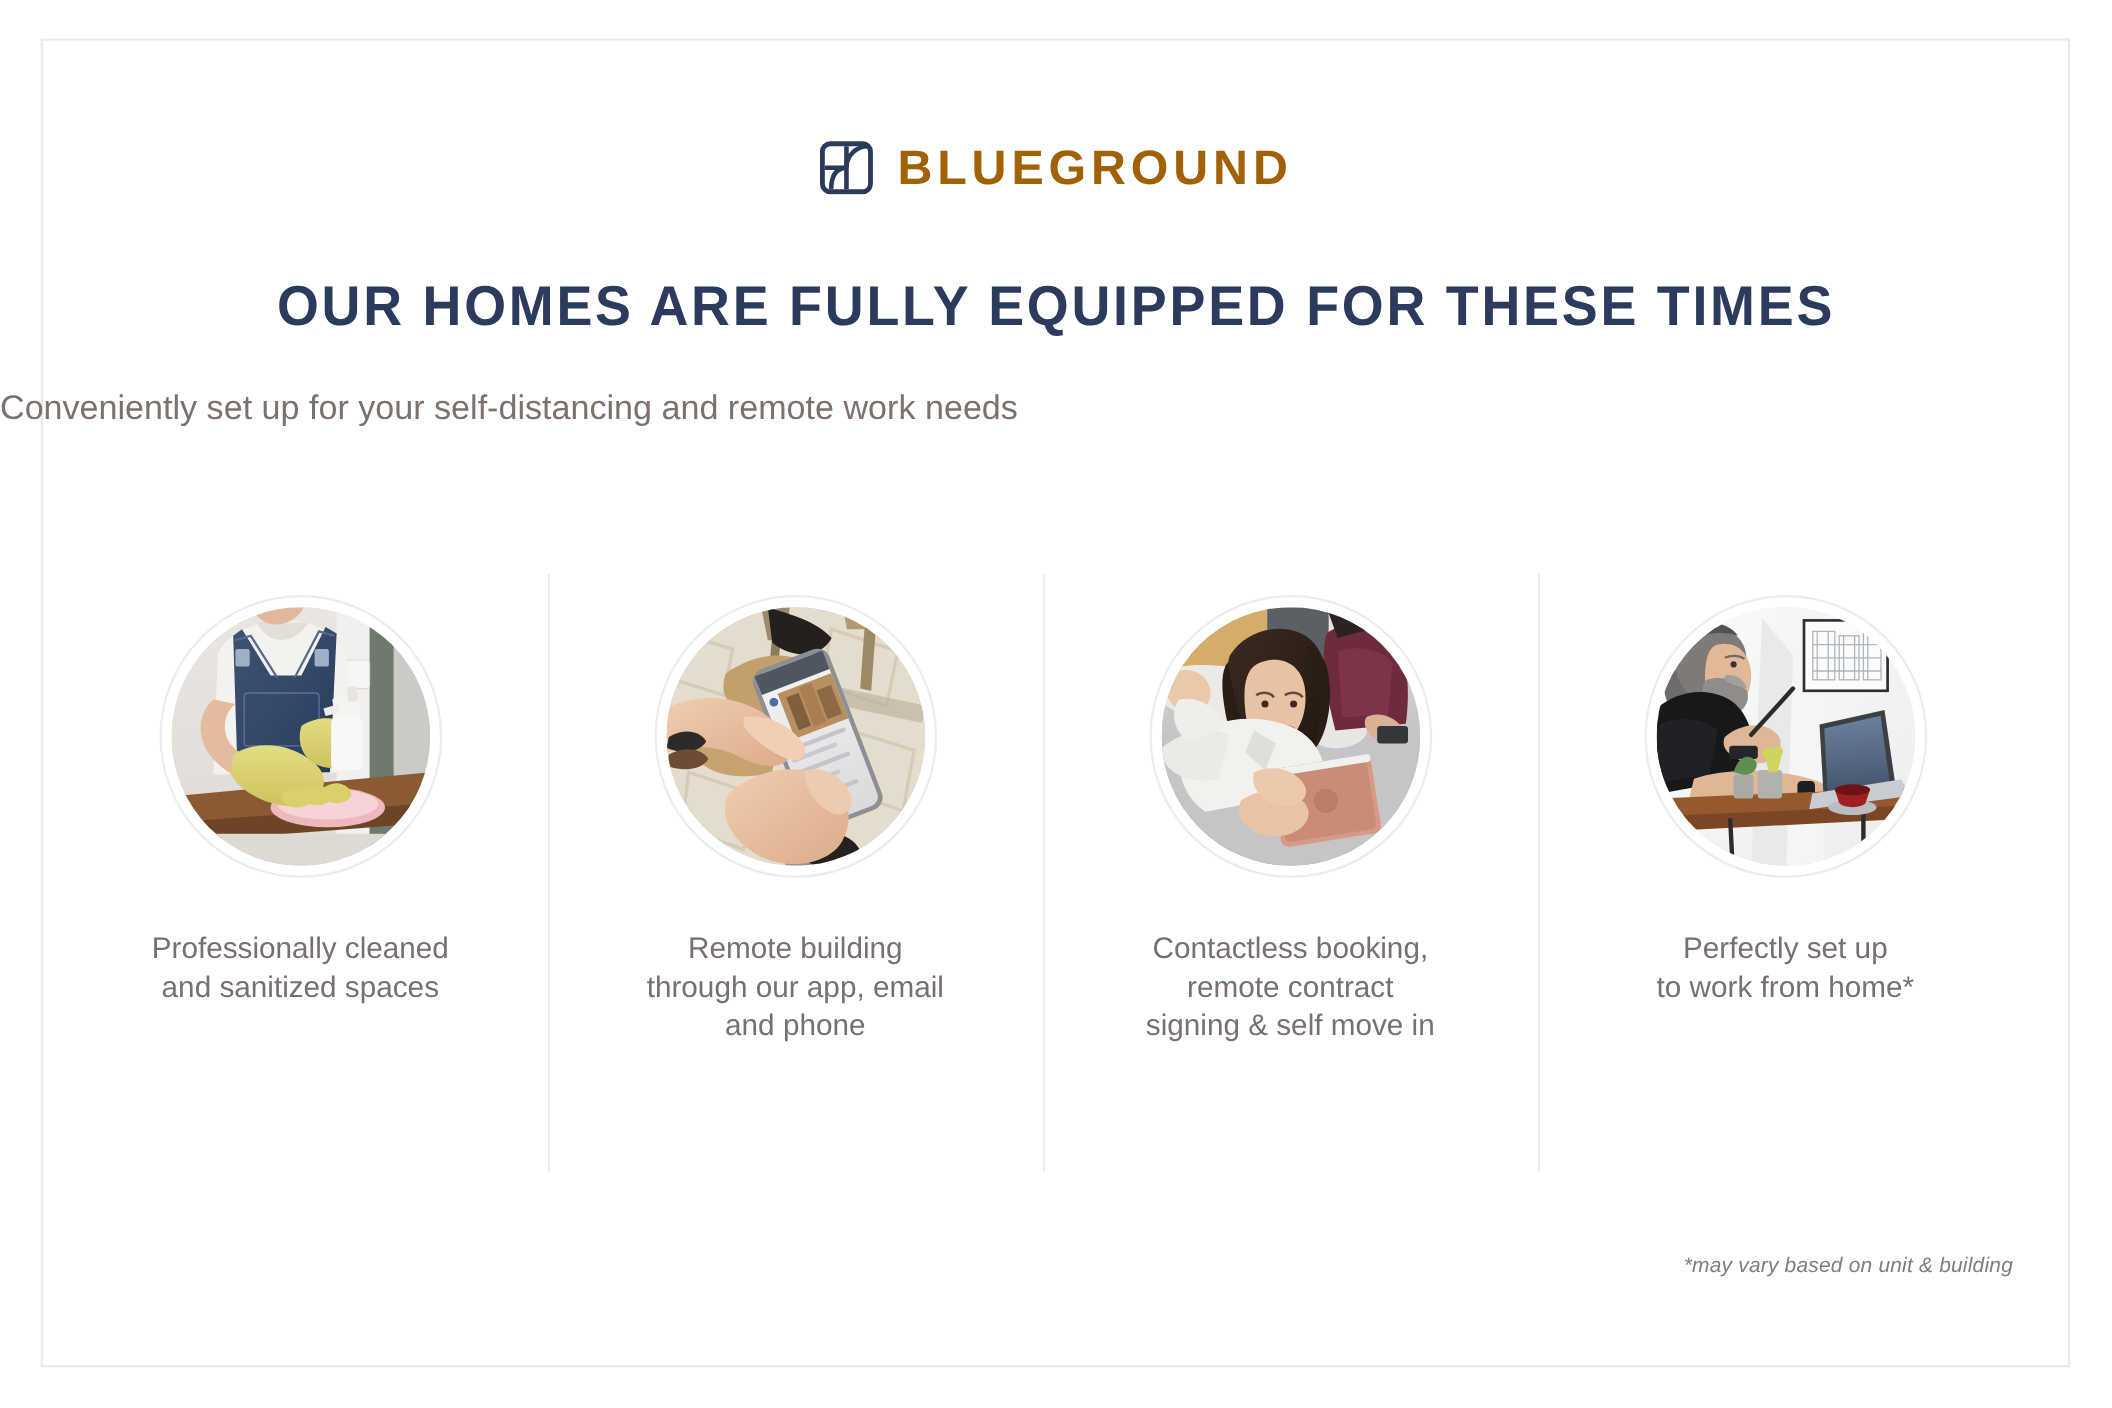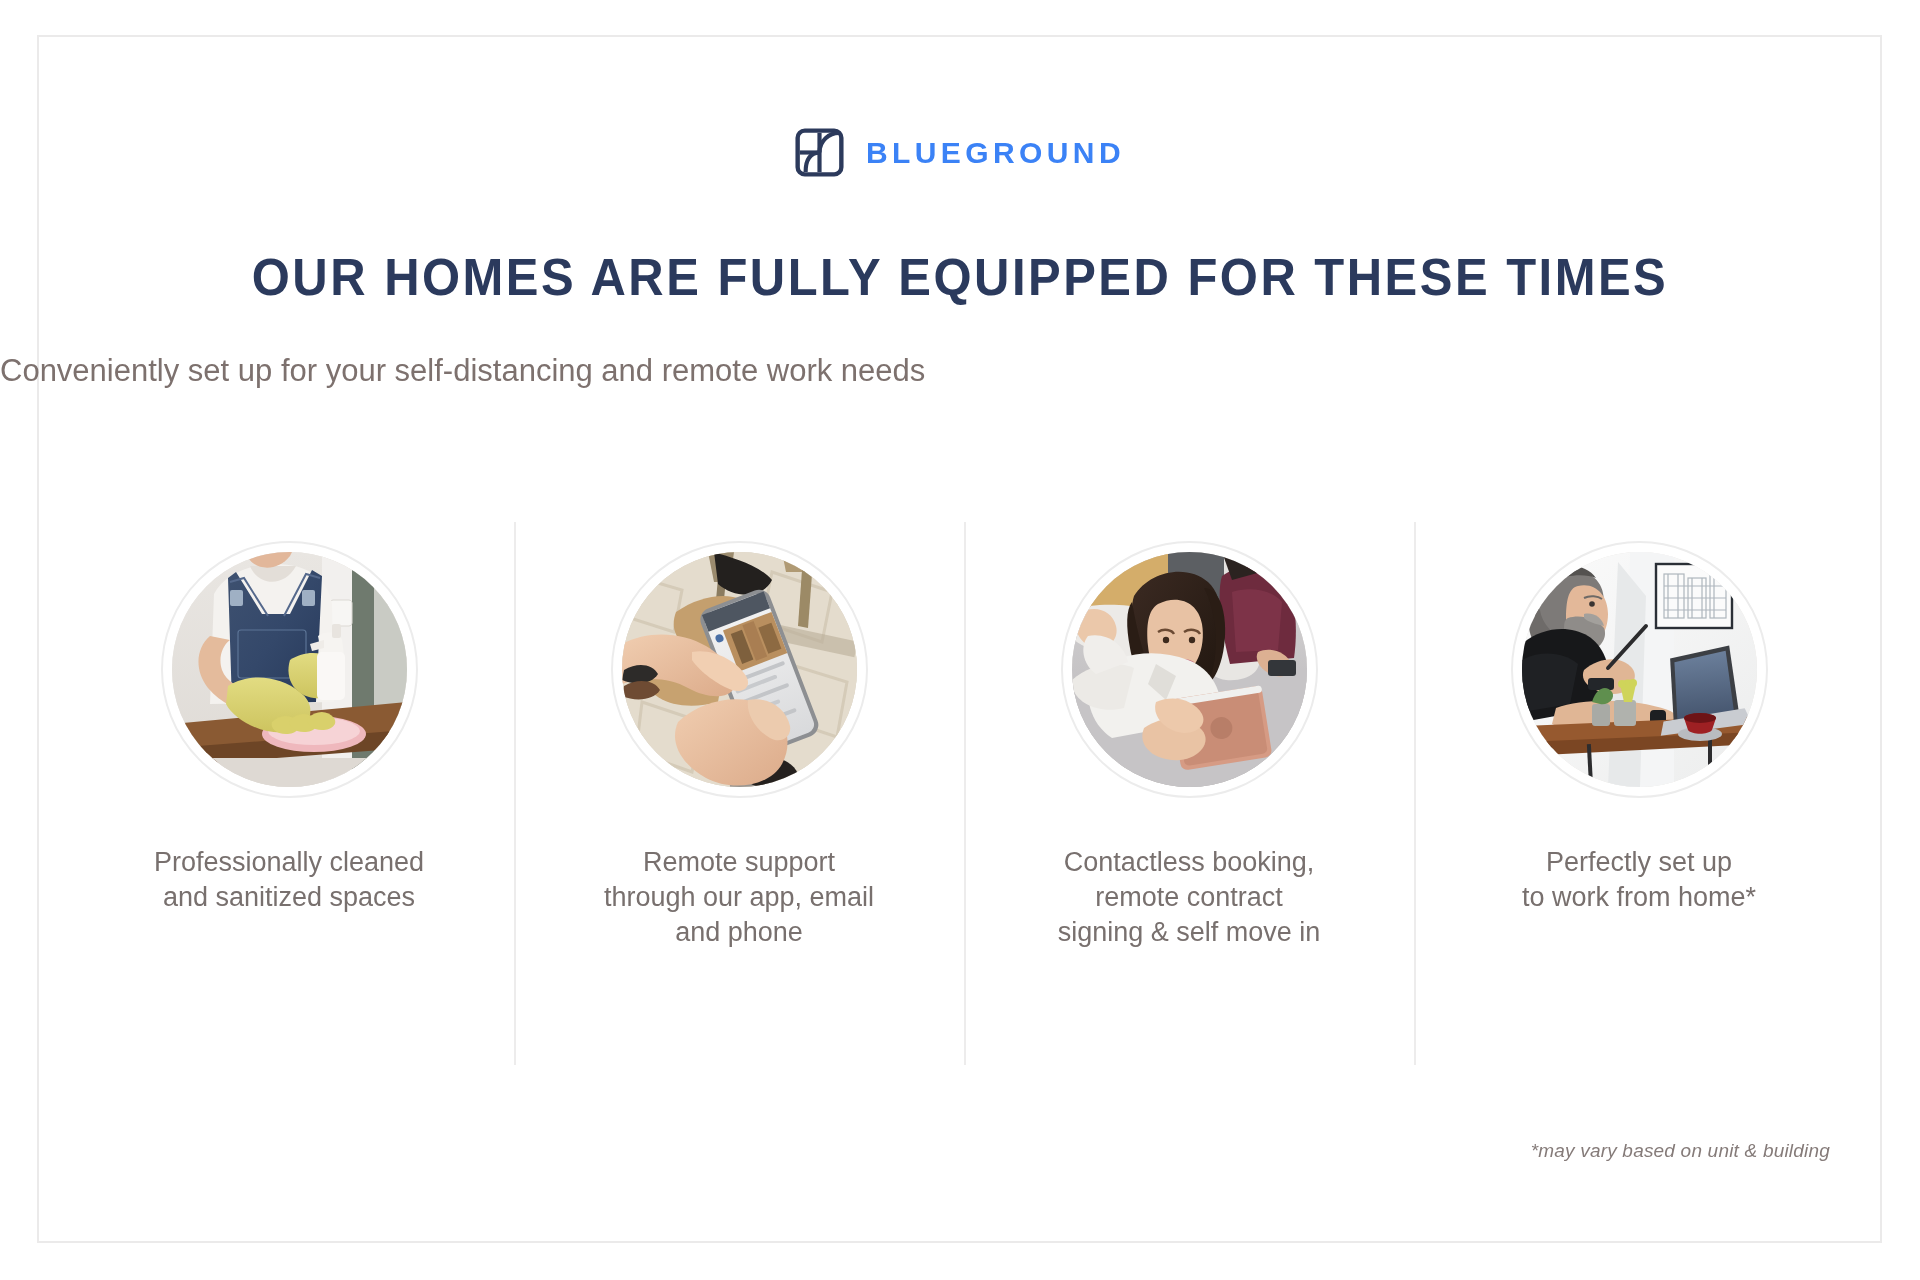--- a/index.html
+++ b/index.html
@@ -45,24 +45,24 @@
     justify-content: center;
     gap: 22px;
   }
   .logo-mark {
     width: 49px;
     height: 49px;
     display: block;
   }
   .logo-word {
     font-family: "Liberation Sans", sans-serif;
-    font-size: 30px;
+    font-size: 44px;
     font-weight: bold;
     letter-spacing: 4.4px;
-    color: #3b82f6;
+    color: #a16207;
     line-height: 1;
     white-space: nowrap;
   }
 
   
   .headline {
     position: absolute;
     left: 0;
     top: 250px;
     width: 1920px;
@@ -87,21 +87,21 @@
     font-size: 31px;
     font-weight: normal;
     color: #7d716e;
     line-height: 1.2;
     white-space: nowrap;
   }
 
   
   .columns {
     position: absolute;
-    left: 64px;
+    left: 48px;
     top: 522px;
     width: 1800px;
     height: 545px;
     display: flex;
     align-items: flex-start;
   }
   .column {
     position: relative;
     flex: 1 1 0;
     display: flex;
@@ -315,21 +315,21 @@
             <path d="M70 100 C90 96 114 108 124 124 C130 134 122 142 110 138 C96 133 78 120 70 108Z" fill="#f1cfb2"></path>
 
             <path d="M2 118 C16 110 30 112 36 122 C30 132 14 134 0 128Z" fill="#2d2b29"></path>
             <path d="M2 134 C16 126 32 128 38 138 C32 148 14 150 0 144Z" fill="#6e4b33"></path>
 
             <path d="M56 170 C80 148 114 142 140 152 C164 162 172 190 160 212 C148 234 110 240 84 226 C62 214 46 192 56 170Z" fill="url(#c2skin)"></path>
             <path d="M126 148 C146 144 164 156 168 174 C170 186 158 192 148 186 C134 178 124 162 126 148Z" fill="#eccbae"></path>
           </svg>
         </div>
       </div>
-      <div class="caption">Remote support
+      <div class="caption">Remote building
 through our app, email
 and phone</div>
     </div>
 
     <div class="column">
       <div class="thumb-ring">
         <div class="thumb">
           <svg viewBox="0 0 235 235" preserveAspectRatio="xMidYMid slice">
             <defs>
               <linearGradient id="c3hair" x1="0" y1="0" x2="1" y2="1">

